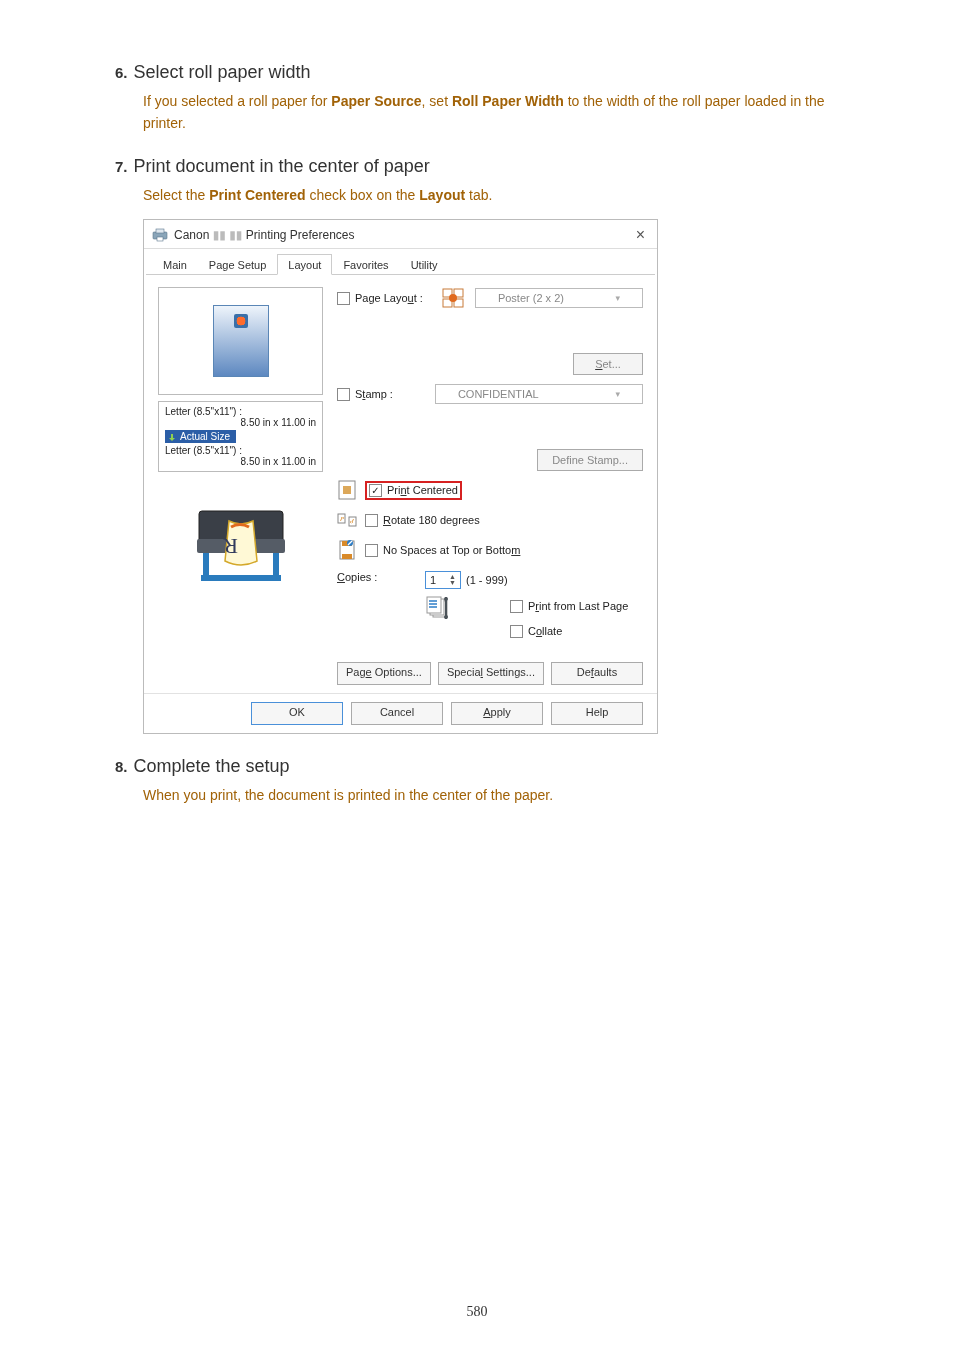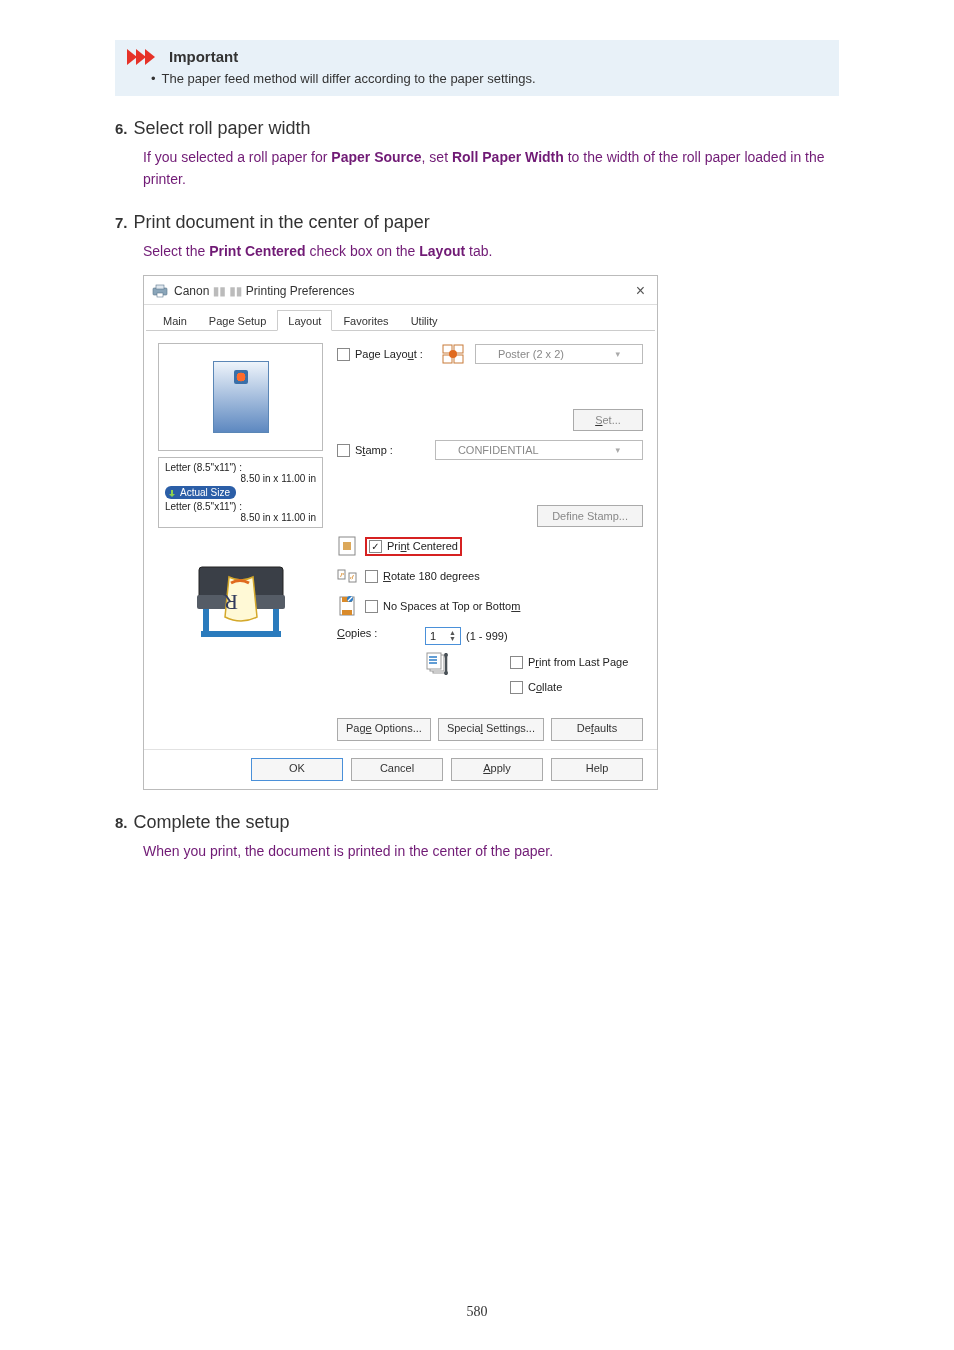--- a/index.html
+++ b/index.html
@@ -22,21 +22,21 @@
   .important-header { display: flex; align-items: center; margin-bottom: 6px; }
   .arrows { display: inline-flex; margin-right: 6px; }
   .arrows svg { display: block; }
   .important-title { font-weight: bold; font-size: 15px; color: #333; }
   .important-body { padding-left: 24px; font-size: 13px; color: #333; }
   .bullet-row { display: flex; align-items: flex-start; }
   .bullet-dot { margin-right: 6px; }
   .step { display: flex; align-items: baseline; margin-top: 22px; margin-bottom: 8px; }
   .step-num { font-weight: bold; margin-right: 6px; font-size: 15px; }
   .step-title { font-size: 18px; color: #333; }
-  .step-body { margin-left: 28px; font-size: 14px; color: #701a75; line-height: 1.55; }
+  .step-body { margin-left: 28px; font-size: 14px; color: #a16207; line-height: 1.55; }
   .step-body p { margin-bottom: 6px; }
   .bold { font-weight: bold; }
   .dialog-wrap { margin: 12px 0 8px 28px; }
   .dialog {
     width: 515px;
     border: 1px solid #bbb;
     background: #fff;
     font-family: Tahoma, Arial, sans-serif;
     font-size: 11px;
     color: #222;
@@ -97,21 +97,20 @@
   }
   .size-info .line2 { text-align: right; }
   .actual-badge {
     background: #2b5ea7;
     color: #fff;
     display: inline-flex;
     align-items: center;
     padding: 1px 6px 1px 2px;
     font-size: 10px;
     margin: 2px 0;
-    border-radius: 6px;
   }
   .actual-badge svg { margin-right: 3px; }
   .printer-illus {
     height: 130px;
     margin-top: 6px;
     display: flex;
     align-items: center;
     justify-content: center;
   }
   .right-col { flex: 1; padding-left: 14px; }
@@ -189,38 +188,20 @@
     text-align: center;
     font-family: 'Times New Roman', serif;
     font-size: 14px;
   }
 </style>
 </head>
 <body>
 
 <div class="page">
 
-  <div class="important-box">
-    <div class="important-header">
-      <span class="arrows">
-        <svg width="36" height="16" viewBox="0 0 36 16">
-          <polygon points="0,0 10,8 0,16" fill="#e63228"></polygon>
-          <polygon points="9,0 19,8 9,16" fill="#e63228"></polygon>
-          <polygon points="18,0 28,8 18,16" fill="#e63228"></polygon>
-        </svg>
-      </span>
-      <span class="important-title">Important</span>
-    </div>
-    <div class="important-body">
-      <div class="bullet-row">
-        <span class="bullet-dot">•</span>
-        <span>The paper feed method will differ according to the paper settings.</span>
-      </div>
-    </div>
-  </div>
 
   <div class="step">
     <span class="step-num">6.</span>
     <span class="step-title">Select roll paper width</span>
   </div>
   <div class="step-body">
     <p>
       <span>If you selected a roll paper for </span><span class="bold">Paper Source</span><span>, set </span><span class="bold">Roll Paper Width</span><span> to the width of the roll paper loaded in the printer.</span>
     </p>
   </div>

